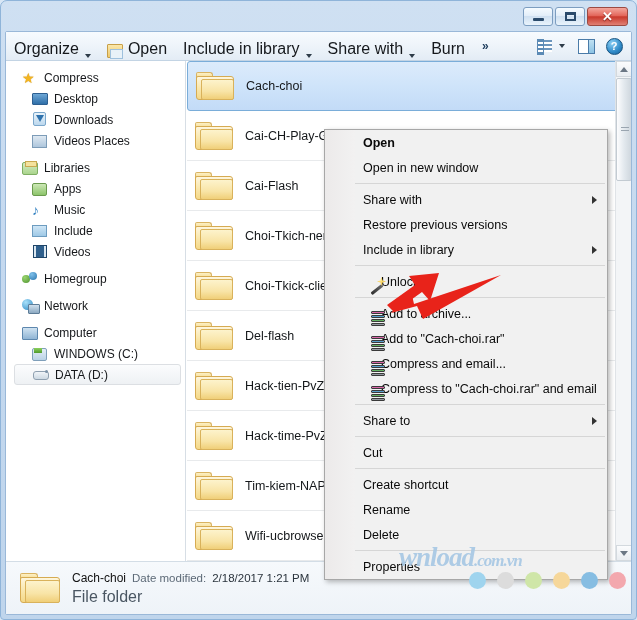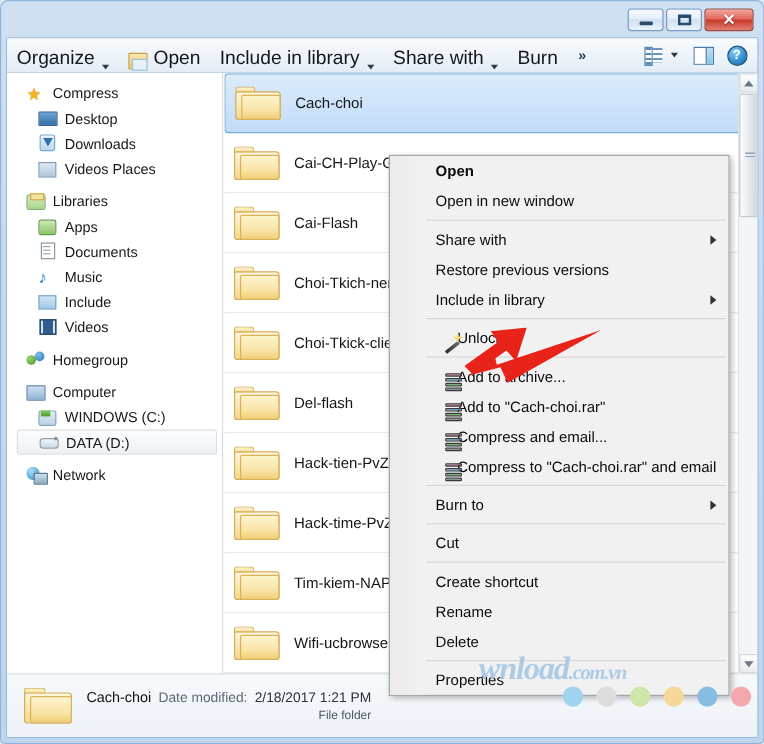--- a/index.html
+++ b/index.html
@@ -252,21 +252,21 @@
     background:linear-gradient(to bottom,#fdf0c4,#f6dc94);border:1px solid #d9b362;border-bottom:none;}
   #status-folder .body{position:absolute;left:0;top:6px;width:40px;height:26px;border-radius:2px 3px 3px 3px;
     background:linear-gradient(to bottom,#fef6dd 0%,#fae9b2 45%,#f4d888 100%);border:1px solid #d6ab52;}
   #status-folder .flap{position:absolute;left:5px;top:9px;width:35px;height:23px;border-radius:2px;
     background:linear-gradient(to bottom,#fdf3cc 0%,#f8e4a6 60%,#f0cf78 100%);border:1px solid #d9b25b;}
   #status-lines{display:flex;flex-direction:column;justify-content:center;gap:3px;}
   #status-line1{display:flex;align-items:baseline;gap:6px;}
   .st-name{font-size:12px;color:#111;}
   .st-lbl{font-size:11.5px;color:#5d6a77;}
   .st-val{font-size:11.5px;color:#2b3views;color:#2b343d;}
-  .st-type{font-size:10px;color:#4a5662;text-align:right;}
+  .st-type{font-size:16px;color:#4a5662;}
   
   #watermark{
     position:absolute;left:398px;top:541px;z-index:55;pointer-events:none;
     font-family:"Liberation Serif",serif;font-style:italic;font-weight:bold;
     font-size:27px;color:#a8c8e4;letter-spacing:-1px;white-space:nowrap;opacity:.92;
   }
   #watermark .sm{font-size:17px;}
   #dots{position:absolute;left:468px;top:571px;display:flex;gap:11px;z-index:56;}
   .dot{width:17px;height:17px;border-radius:50%;}
 </style>
@@ -391,26 +391,20 @@
                 <span class="navlabel">Libraries</span>
               </div>
               <div class="navitem child">
                 <span class="navicon">
                   <span class="ic-apps" style="display: block;"></span>
                 </span>
                 <span class="navlabel">Apps</span>
               </div>
               <div class="navitem child">
                 <span class="navicon">
-                  <span class="ic-doc" style="display: block;"></span>
-                </span>
-                <span class="navlabel">Documents</span>
-              </div>
-              <div class="navitem child">
-                <span class="navicon">
                   <span class="ic-music" style="display: block;">♪</span>
                 </span>
                 <span class="navlabel">Music</span>
               </div>
               <div class="navitem child">
                 <span class="navicon">
                   <span class="ic-pic" style="display: block;"></span>
                 </span>
                 <span class="navlabel">Include</span>
               </div>
@@ -425,43 +419,43 @@
               <div class="navitem">
                 <span class="navicon">
                   <span class="ic-home" style="display: block;"></span>
                 </span>
                 <span class="navlabel">Homegroup</span>
               </div>
             </div>
             <div class="navgroup">
               <div class="navitem">
                 <span class="navicon">
-                  <span class="ic-comp" style="display: block;"></span>
-                </span>
-                <span class="navlabel">Computer</span>
-              </div>
-              <div class="navitem child">
-                <span class="navicon">
-                  <span class="ic-hdd" style="display: block;"></span>
-                </span>
-                <span class="navlabel">WINDOWS (C:)</span>
-              </div>
-              <div class="navitem child sel">
-                <span class="navicon">
-                  <span class="ic-drive" style="display: block;"></span>
-                </span>
-                <span class="navlabel">DATA (D:)</span>
+                  <span class="ic-net" style="display: block;"></span>
+                </span>
+                <span class="navlabel">Network</span>
               </div>
             </div>
             <div class="navgroup">
               <div class="navitem">
                 <span class="navicon">
-                  <span class="ic-net" style="display: block;"></span>
-                </span>
-                <span class="navlabel">Network</span>
+                  <span class="ic-comp" style="display: block;"></span>
+                </span>
+                <span class="navlabel">Computer</span>
+              </div>
+              <div class="navitem child">
+                <span class="navicon">
+                  <span class="ic-hdd" style="display: block;"></span>
+                </span>
+                <span class="navlabel">WINDOWS (C:)</span>
+              </div>
+              <div class="navitem child sel">
+                <span class="navicon">
+                  <span class="ic-drive" style="display: block;"></span>
+                </span>
+                <span class="navlabel">DATA (D:)</span>
               </div>
             </div>
           </div>
       </div>
 
       <div id="filelist">
         <div id="filelist-body">
             <div class="filerow sel">
               <div class="foldericon">
                 <div class="tab"></div>
@@ -633,21 +627,21 @@
           <span class="ctxicon ic-rar">
             <i></i>
             <i></i>
             <i></i>
             <i></i>
           </span>
           <span>Compress to "Cach-choi.rar" and email</span>
         </div>
         <div class="ctxsep"></div>
         <div class="ctxitem">
-          <span>Burn to</span>
+          <span>Share to</span>
           <span class="ctxsub"></span>
         </div>
         <div class="ctxsep"></div>
         <div class="ctxitem">
           <span>Cut</span>
         </div>
         <div class="ctxsep"></div>
         <div class="ctxitem">
           <span>Create shortcut</span>
         </div>

